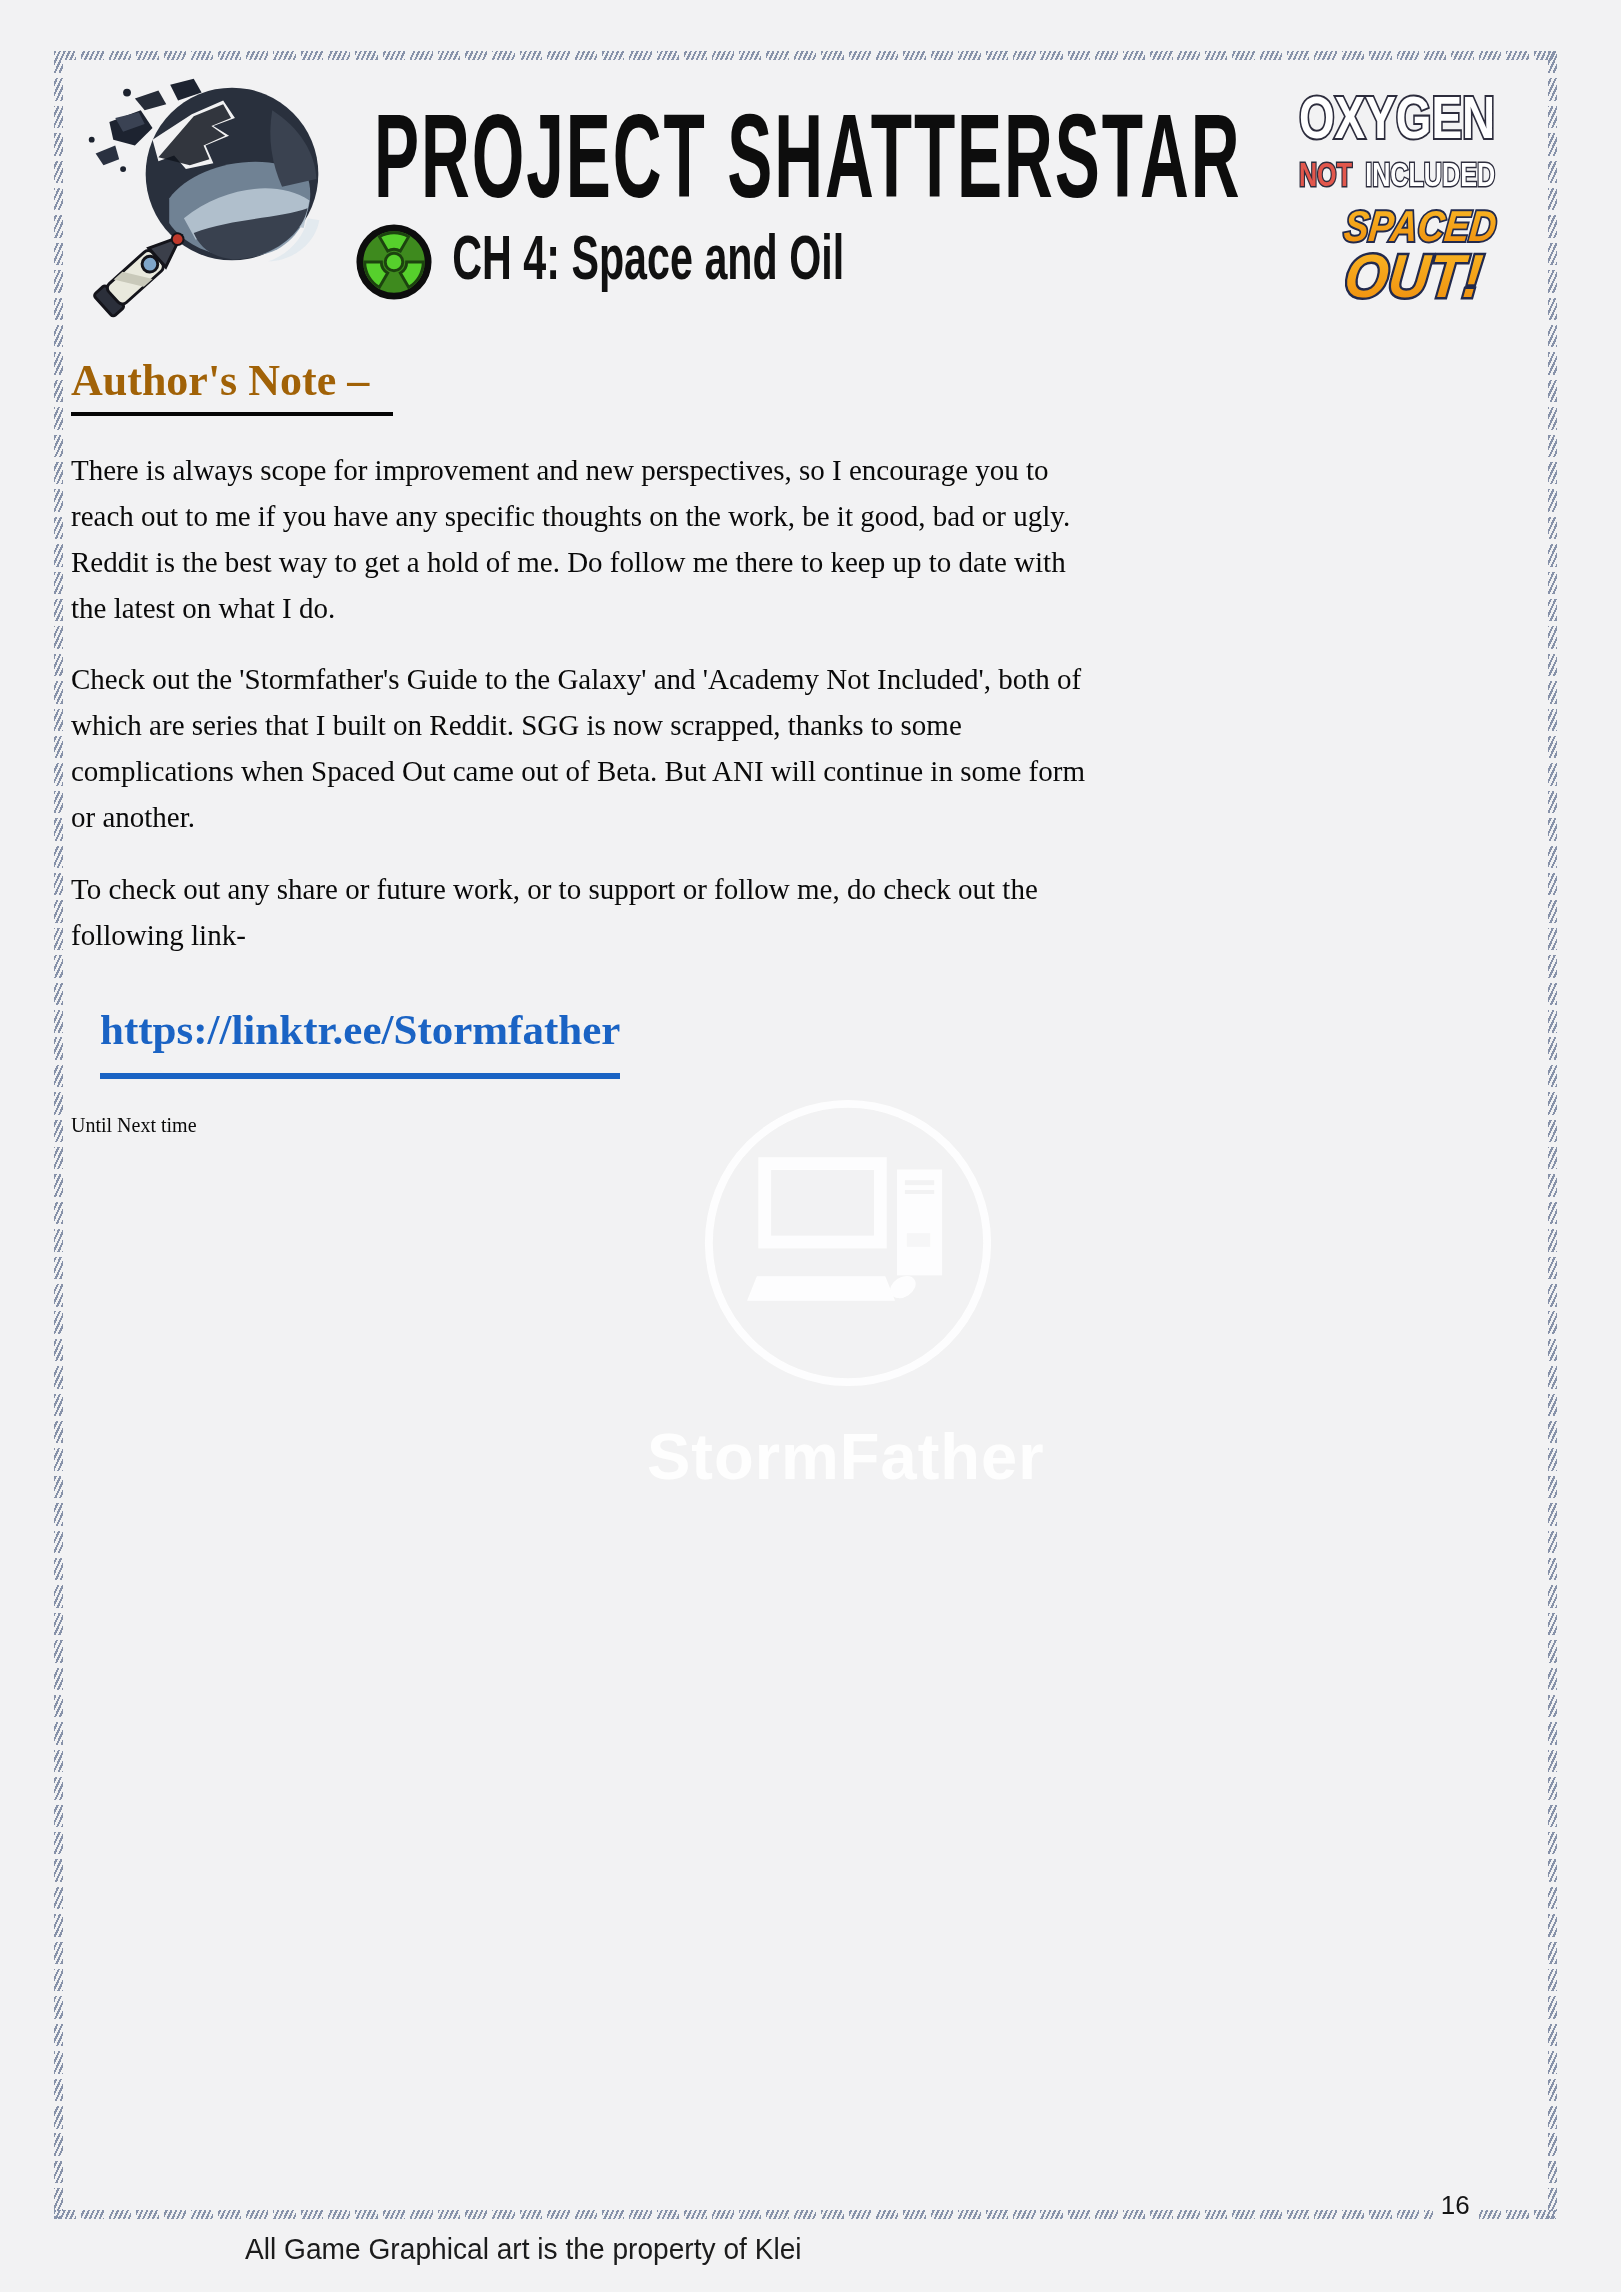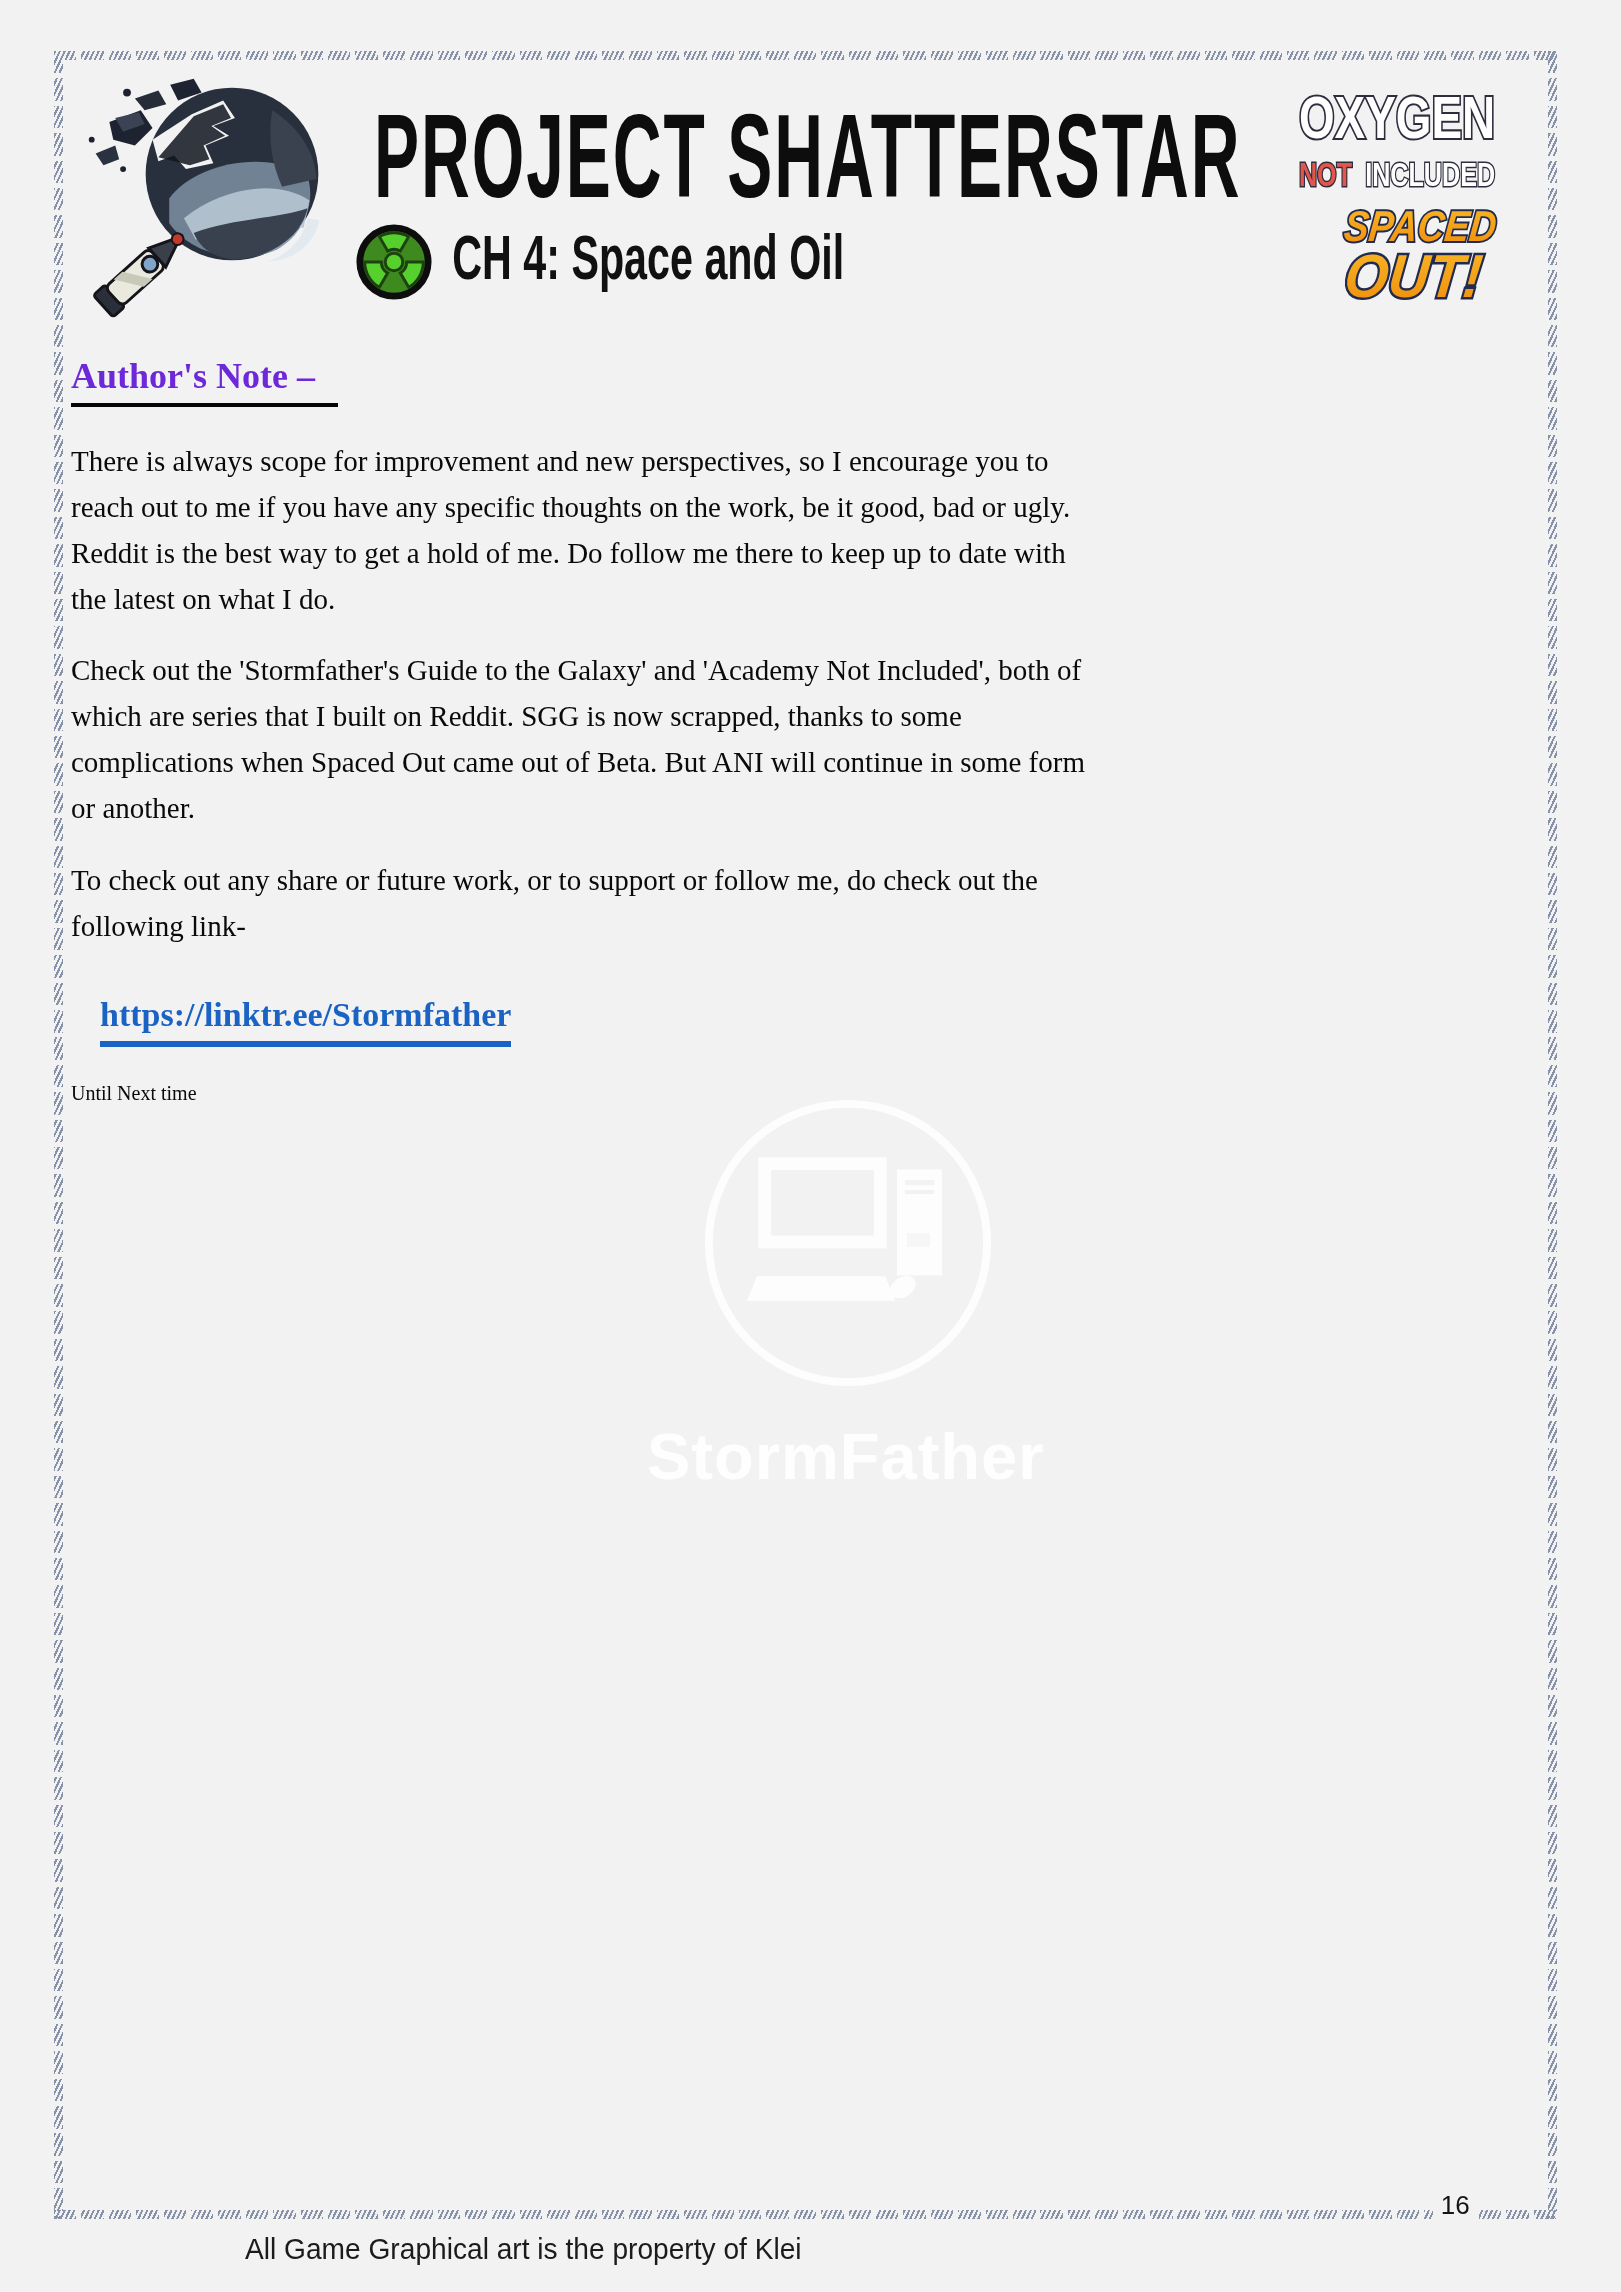--- a/index.html
+++ b/index.html
@@ -33,25 +33,25 @@
   .spaced-logo{position:absolute;left:1302px;top:204px;transform:skewX(-6deg);}
   .spaced-logo text{font-family:"Liberation Sans",sans-serif;font-weight:bold;font-style:italic;paint-order:stroke;stroke:#222a4d;}
 
   
   .watermark{position:absolute;left:701px;top:1096px;opacity:.92;}
   .wm-text{position:absolute;left:647px;top:1419px;font-family:"Liberation Sans",sans-serif;
     font-size:65px;font-weight:600;color:#ffffff;opacity:.95;letter-spacing:1px;}
 
   
   .content{position:absolute;left:71px;top:355px;width:1482px;}
-  .note-heading{display:inline-block;font-size:36px;font-weight:bold;color:#6d28d9;
+  .note-heading{display:inline-block;font-size:44px;font-weight:bold;color:#a16207;
     border-bottom:4.9px solid #050505;padding:0 23.5px 5.9px 0;margin:0 0 31px 0;}
   .para{white-space:pre-line;font-size:29px;line-height:46px;margin:0 0 25.5px 0;}
-  .link{display:inline-block;font-size:34px;font-weight:bold;color:#1a63c4;text-decoration:none;
-    border-bottom:6.9px solid #1a63c4;padding-bottom:7px;margin:21.6px 0 0 29px;position:relative;z-index:2;}
+  .link{display:inline-block;font-size:43px;font-weight:bold;color:#1a63c4;text-decoration:none;
+    border-bottom:6.9px solid #1a63c4;padding-bottom:19px;margin:21.6px 0 0 29px;position:relative;z-index:2;}
   .closing{font-size:20px;margin-top:35px;}
 
   
   .page-number{position:absolute;left:1433px;top:2190px;font-family:"Liberation Sans",sans-serif;
     font-size:26px;color:#141414;background:#f2f2f3;padding:0 7.8px;z-index:3;}
   .footer-text{position:absolute;left:245px;top:2233px;font-family:"Liberation Sans",sans-serif;
     font-size:29px;color:#1b1b1b;transform:scaleX(.97);transform-origin:left;}
 </style>
 </head>
 <body>

